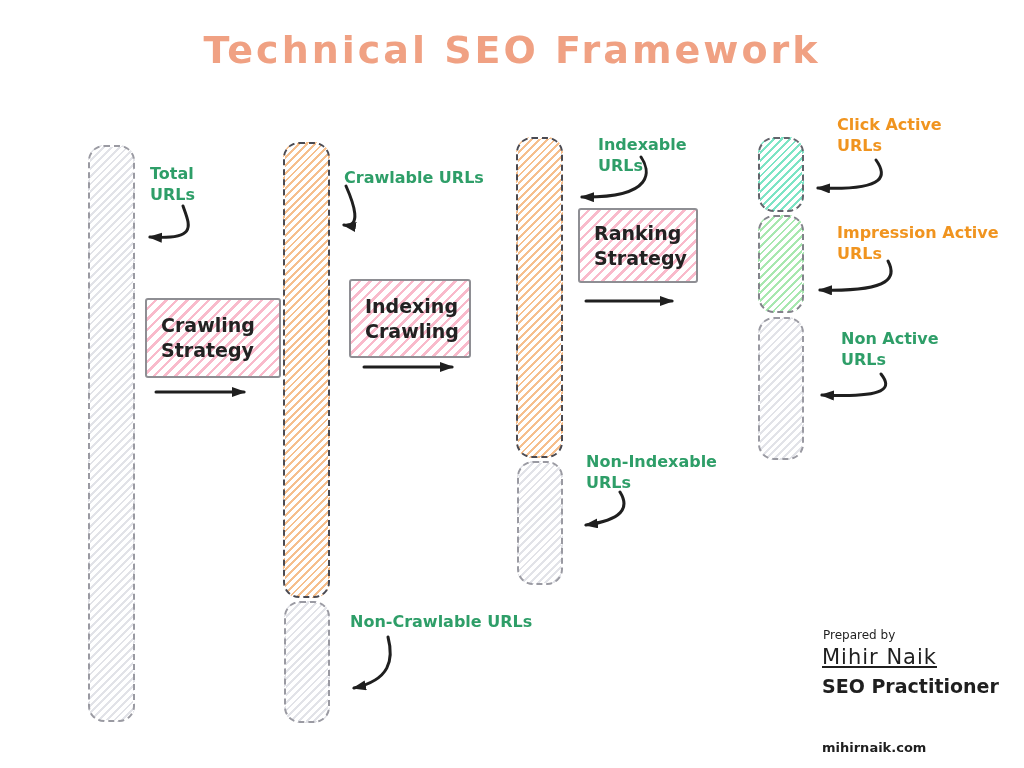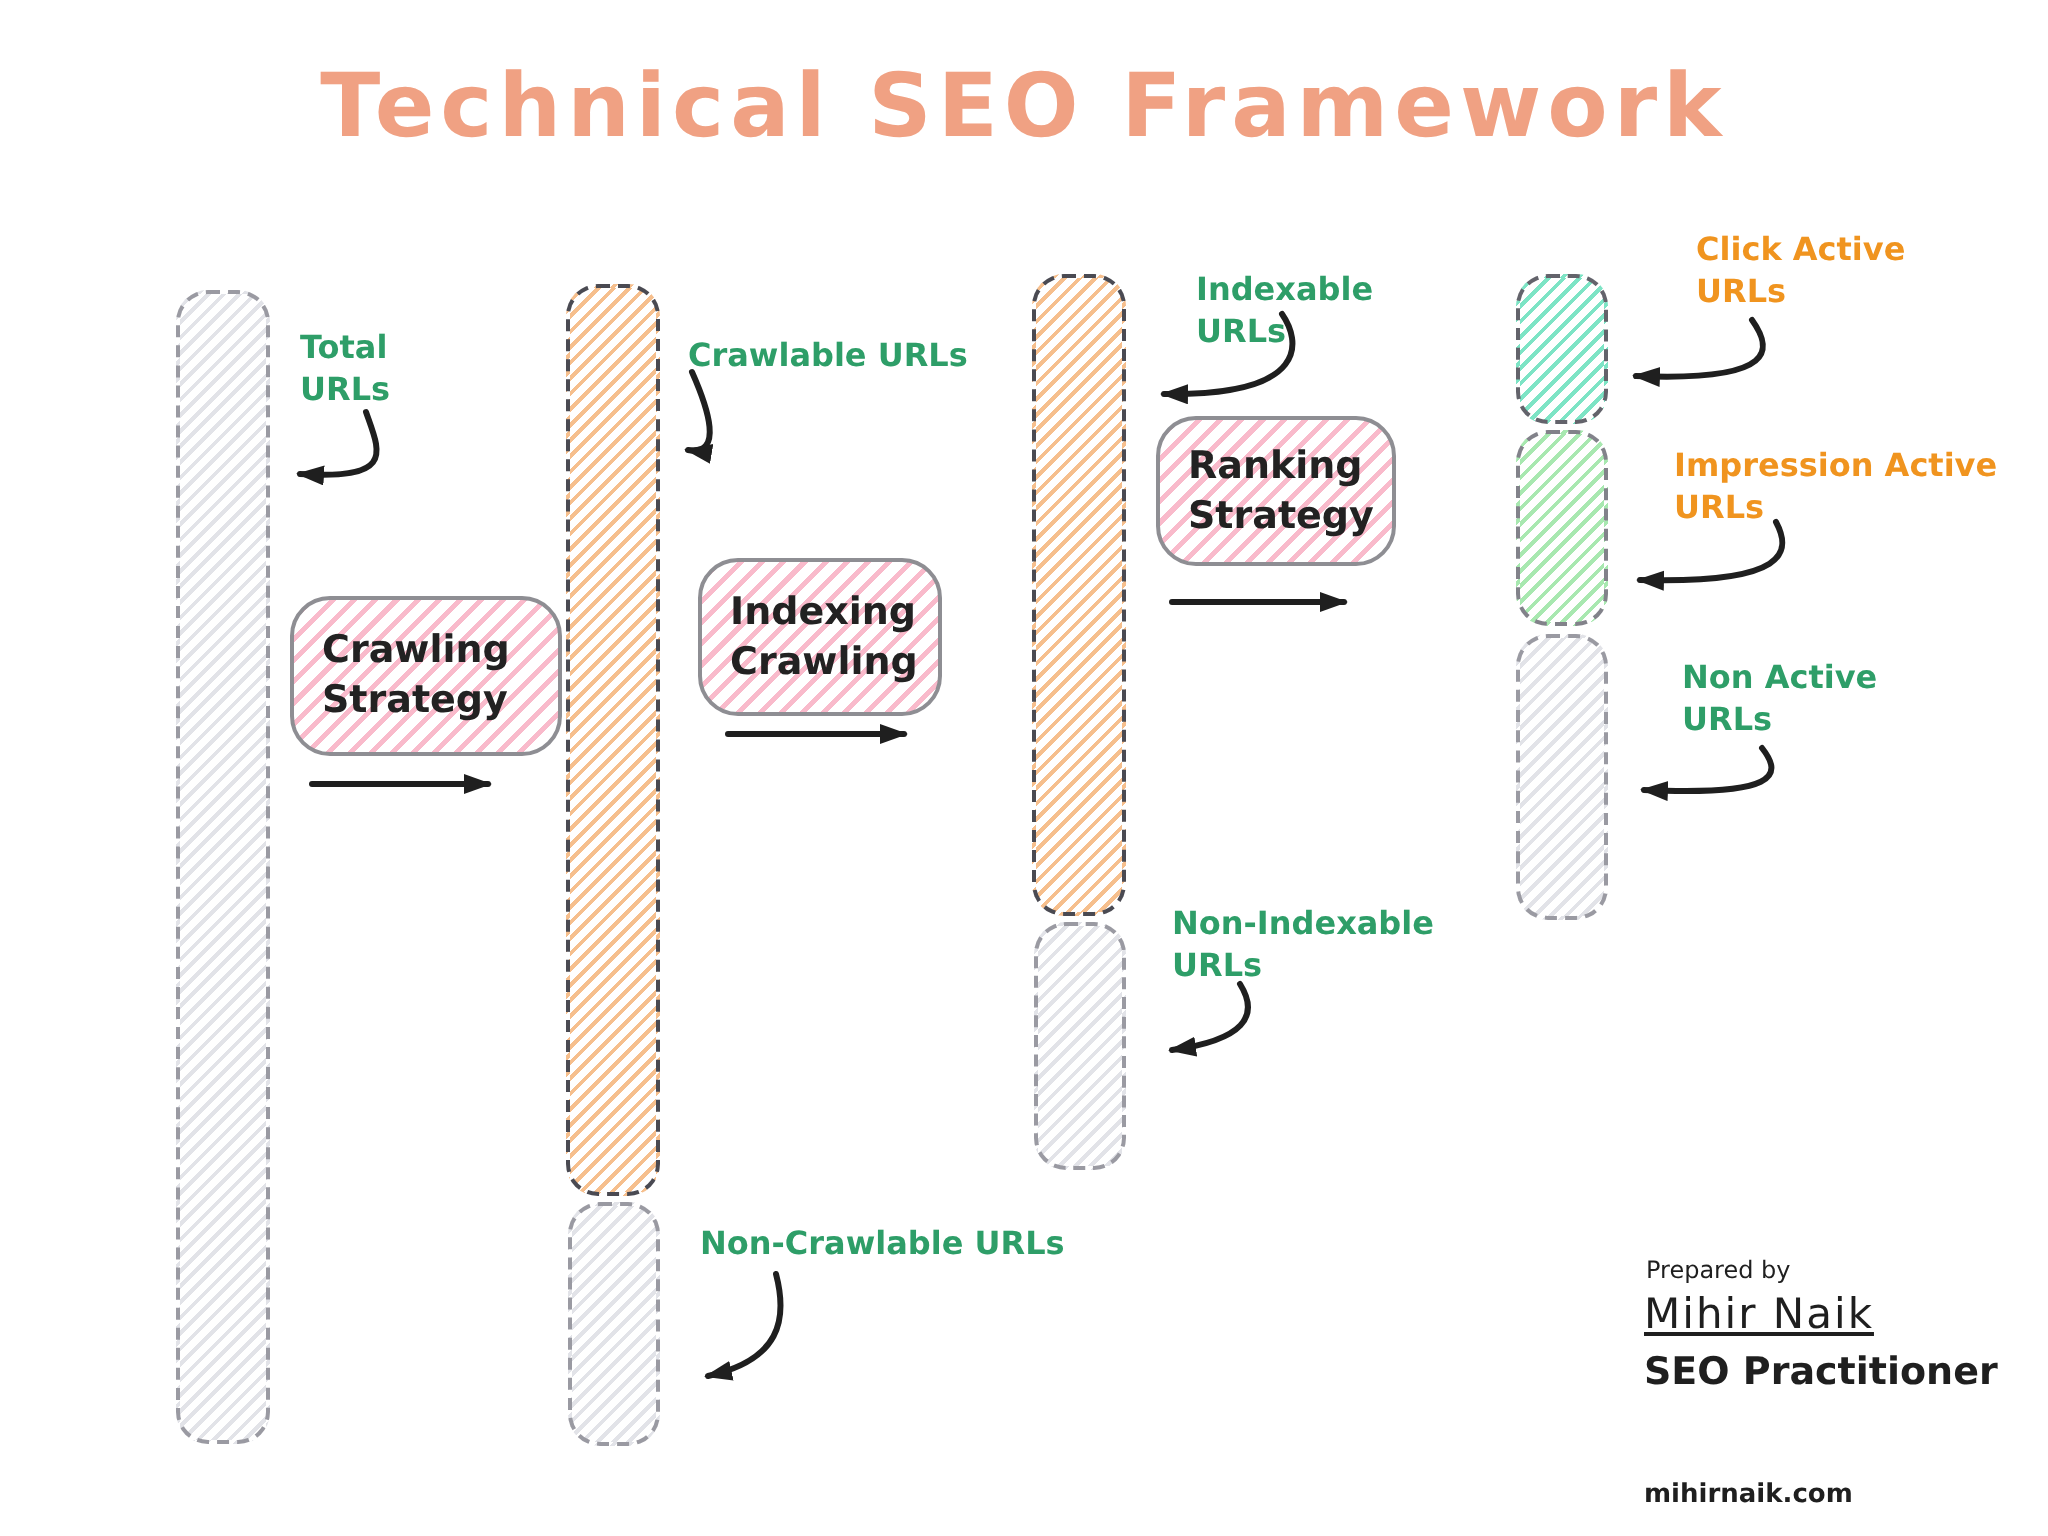--- a/index.html
+++ b/index.html
@@ -2,21 +2,21 @@
 <html><head>
 <meta charset="utf-8">
 <style>
   html,body{margin:0;padding:0;background:#ffffff;}
   #canvas{
     position:relative;width:1024px;height:768px;background:#ffffff;overflow:hidden;
     font-family:"DejaVu Sans", sans-serif;
   }
   .title{
     position:absolute;left:0;top:28px;width:1024px;text-align:center;
-    font-size:44px;font-weight:bold;letter-spacing:3px;color:#f0a183;
+    font-size:38px;font-weight:bold;letter-spacing:3px;color:#f0a183;
   }
   
   .bar{position:absolute;border-radius:16px;box-sizing:border-box;background-color:#fff;}
   .hatch-gray{
     border:2px dashed #9a9aa2;
     background:repeating-linear-gradient(135deg, rgba(0,0,0,0) 0 3.5px, #e2e3e8 3.5px 5.5px);
   }
   .hatch-orange{
     border:2px dashed #4a4a52;
     background:repeating-linear-gradient(135deg, rgba(0,0,0,0) 0 3.5px, #f6bf8d 3.5px 5.5px);
@@ -24,21 +24,21 @@
   .hatch-teal{
     border:2px dashed #63636b;
     background:repeating-linear-gradient(135deg, rgba(0,0,0,0) 0 3.5px, #7de4c5 3.5px 5.5px);
   }
   .hatch-green{
     border:2px dashed #82828a;
     background:repeating-linear-gradient(135deg, rgba(0,0,0,0) 0 3.5px, #a8e8b0 3.5px 5.5px);
   }
   
   .strategy{
-    position:absolute;border:2.5px solid #8e8e93;border-radius:20px;box-sizing:border-box;
+    position:absolute;border:2.5px solid #8e8e93;border-radius:3px;box-sizing:border-box;
     background:repeating-linear-gradient(135deg, rgba(0,0,0,0) 0 5px, #f9bacb 5px 7.5px);
     display:flex;align-items:center;padding-left:14px;
     font-size:19px;font-weight:bold;color:#222;line-height:1.3;white-space:pre-line;
   }
   
   .lbl{position:absolute;font-size:16px;font-weight:bold;line-height:21px;white-space:pre-line;}
   .lbl-green{color:#2e9e68;}
   .lbl-orange{color:#f0941f;}
   
   #arrows{position:absolute;left:0;top:0;width:1024px;height:768px;pointer-events:none;}
@@ -76,21 +76,21 @@
 Strategy</div>
 
   <div class="lbl lbl-green" style="left:150px;top:163px;">Total
 URLs</div>
   <div class="lbl lbl-green" style="left:344px;top:167px;">Crawlable URLs</div>
   <div class="lbl lbl-green" style="left:350px;top:611px;">Non-Crawlable URLs</div>
   <div class="lbl lbl-green" style="left:598px;top:134px;">Indexable
 URLs</div>
   <div class="lbl lbl-green" style="left:586px;top:451px;">Non-Indexable
 URLs</div>
-  <div class="lbl lbl-orange" style="left:837px;top:114px;margin-left:11px;">Click Active
+  <div class="lbl lbl-orange" style="left:837px;top:114px;">Click Active
 URLs</div>
   <div class="lbl lbl-orange" style="left:837px;top:222px;">Impression Active
 URLs</div>
   <div class="lbl lbl-green" style="left:841px;top:328px;">Non Active
 URLs</div>
 
   <svg id="arrows" viewBox="0 0 1024 768">
     <defs>
       <marker id="ah" markerUnits="userSpaceOnUse" markerWidth="16" markerHeight="12" refX="12" refY="5" orient="auto">
         <path d="M0,0 L14,5 L0,10 Z" fill="#1f1f1f"></path>

